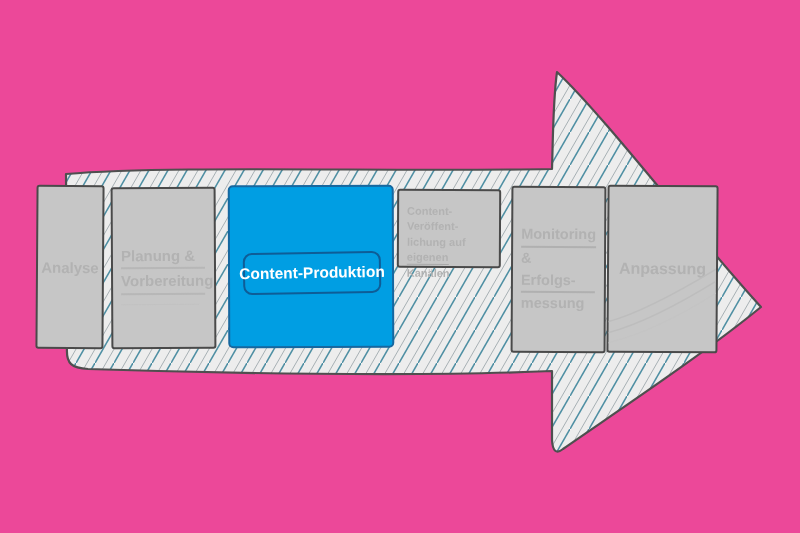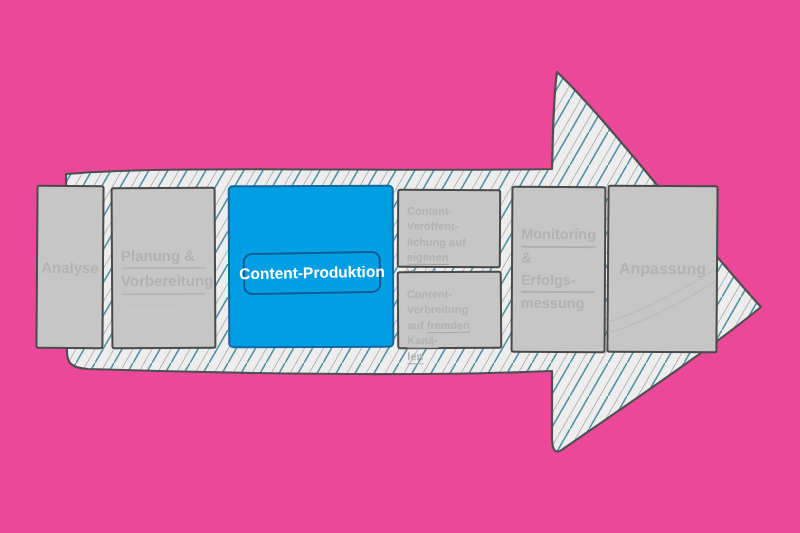--- a/index.html
+++ b/index.html
@@ -81,25 +81,20 @@
   <div class="stage" id="stage-produktion">
     <div id="produktion-label">Content-Produktion</div>
   </div>
 
   <div class="stage smallbox" id="stage-veroeffentlichung">
     <span>Content-Veröffent-</span><br>
     <span>lichung auf </span><span class="wline">eigenen</span><br>
     <span>Kanälen</span>
   </div>
 
-  <div class="stage smallbox" id="stage-verbreitung">
-    <span>Content-Verbreitung</span><br>
-    <span>auf </span><span class="wline">fremden Kanä-</span><br>
-    <span class="wline">len</span>
-  </div>
 
   <div class="stage" id="stage-monitoring">
     <span class="uline">Monitoring</span><br>
     <span>&amp;</span><br>
     <span class="uline long">Erfolgs-</span><br>
     <span>messung</span>
   </div>
 
   <div class="stage" id="stage-anpassung">
     <div class="center">Anpassung</div>

